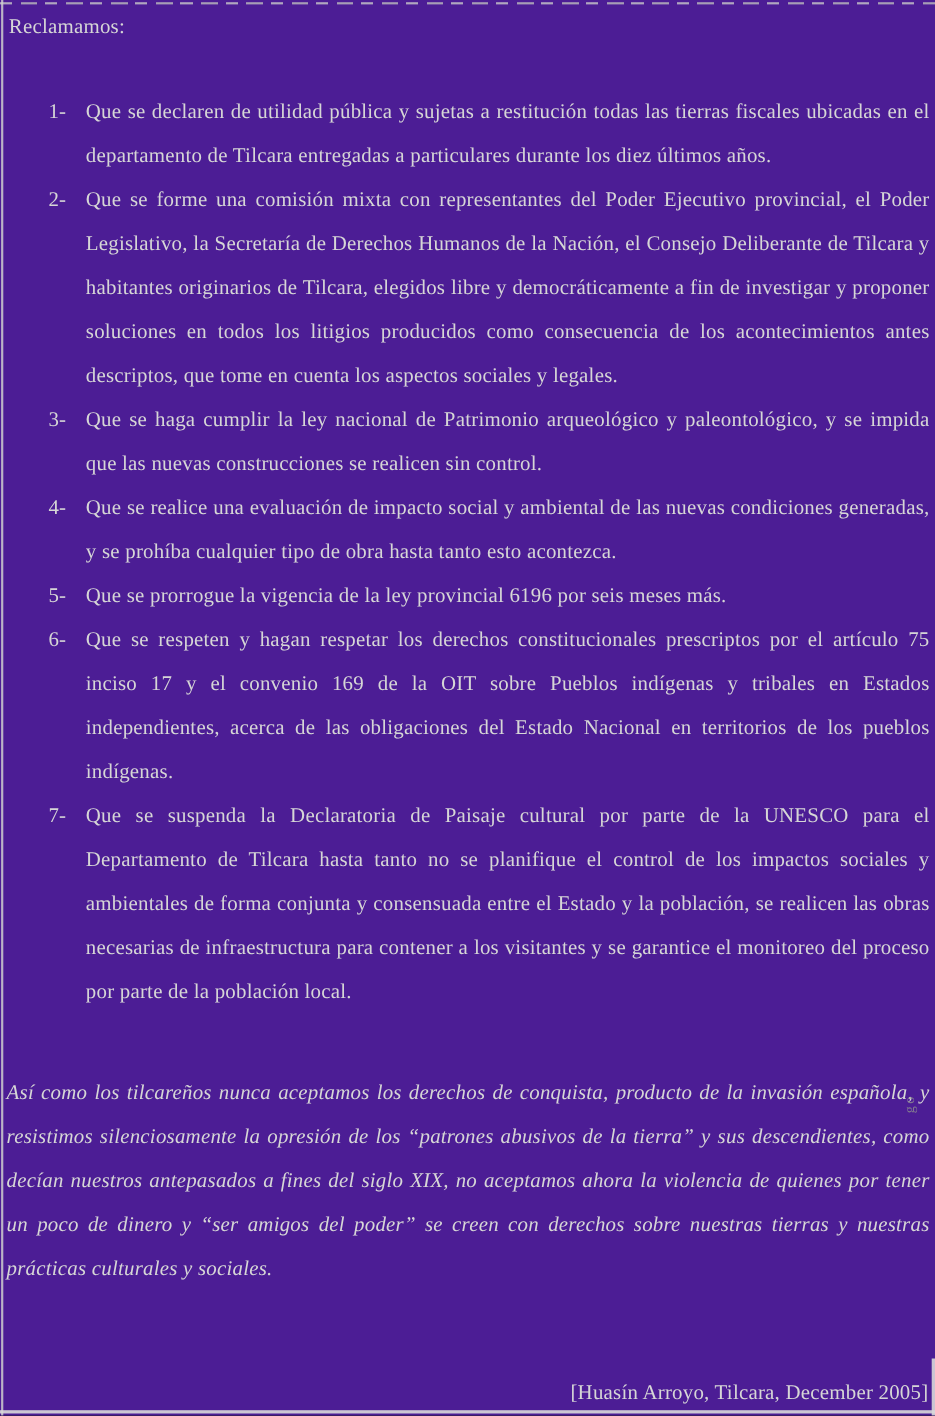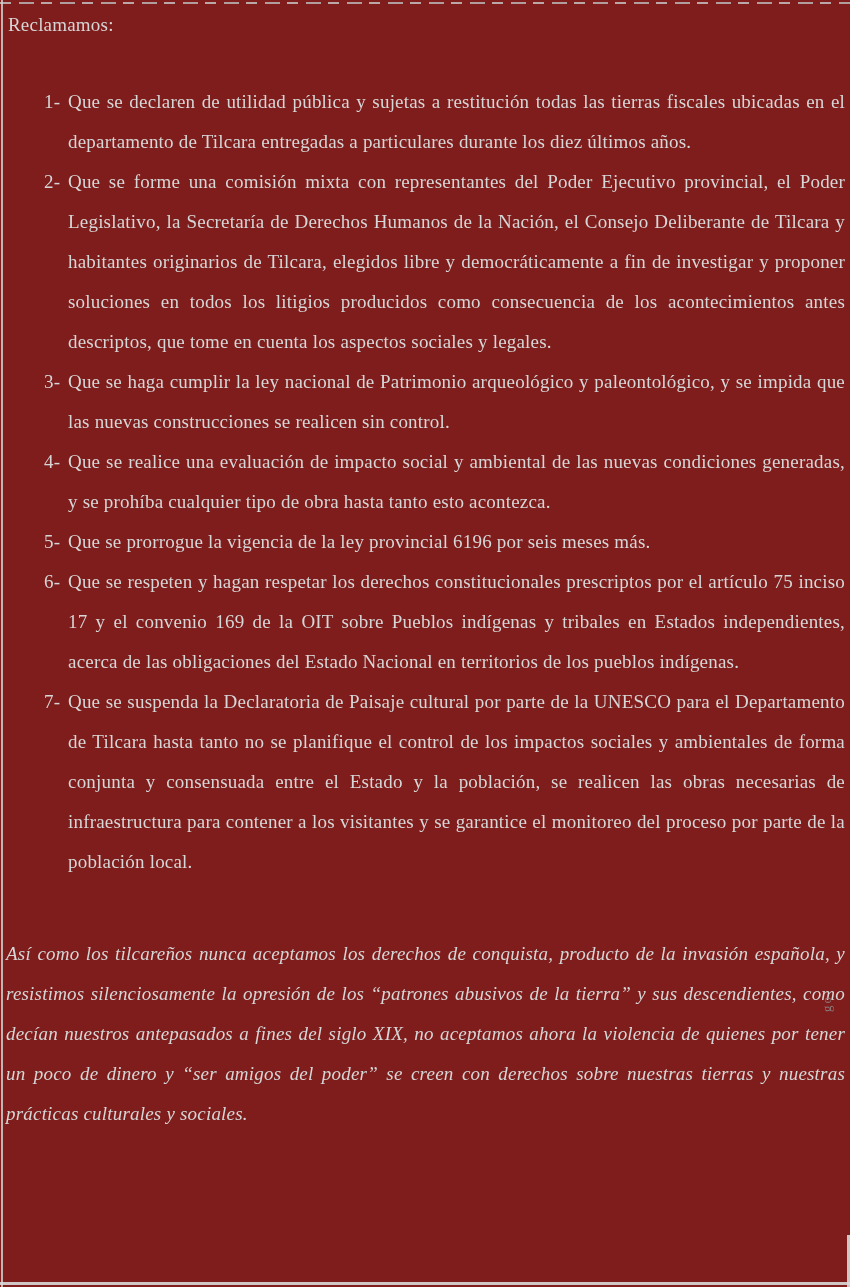--- a/index.html
+++ b/index.html
@@ -4,21 +4,21 @@
 <style>
   html, body {
     margin: 0;
     padding: 0;
     background: #222;
   }
   .page {
     position: relative;
     width: 850px;
     height: 1287px;
-    background: #7f1d1d;
+    background: #4c1d95;
     color: #d6d6d6;
     font-family: "Liberation Serif", "DejaVu Serif", serif;
     font-size: 19px;
     overflow: hidden;
     letter-spacing: 0.2px;
   }
   
   .edge-left {
     position: absolute;
     left: 1px; top: 0; bottom: 0;
@@ -65,20 +65,21 @@
     display: flex;
     align-items: flex-start;
   }
   .item-num {
     flex: 0 0 24px;
     line-height: 40px;
     white-space: nowrap;
   }
   .item-text {
     flex: 1;
+    margin-left: 10px;
     line-height: 40px;
     text-align: justify;
   }
   .closing {
     margin: 52px 5px 0 6px;
     line-height: 40px;
     text-align: justify;
     font-style: italic;
   }
   .signature {
@@ -149,14 +150,15 @@
       <span class="item-num">7-</span>
       <span class="item-text">Que se suspenda la Declaratoria de Paisaje cultural por parte de la UNESCO para el Departamento de Tilcara hasta tanto no se planifique el control de los impactos sociales y ambientales de forma conjunta y consensuada entre el Estado y la población, se realicen las obras necesarias de infraestructura para contener a los visitantes y se garantice el monitoreo del proceso por parte de la población local.</span>
     </div>
 
   </div>
 
   <div class="artifact">go</div>
 
   <div class="closing">Así como los tilcareños nunca aceptamos los derechos de conquista, producto de la invasión española, y resistimos silenciosamente la opresión de los “patrones abusivos de la tierra” y sus descendientes, como decían nuestros antepasados a fines del siglo XIX, no aceptamos ahora la violencia de quienes por tener un poco de dinero y “ser amigos del poder” se creen con derechos sobre nuestras tierras y nuestras prácticas culturales y sociales.</div>
 
+  <div class="signature">[Huasín Arroyo, Tilcara, December 2005]</div>
 
 </div>
 
 </body></html>

